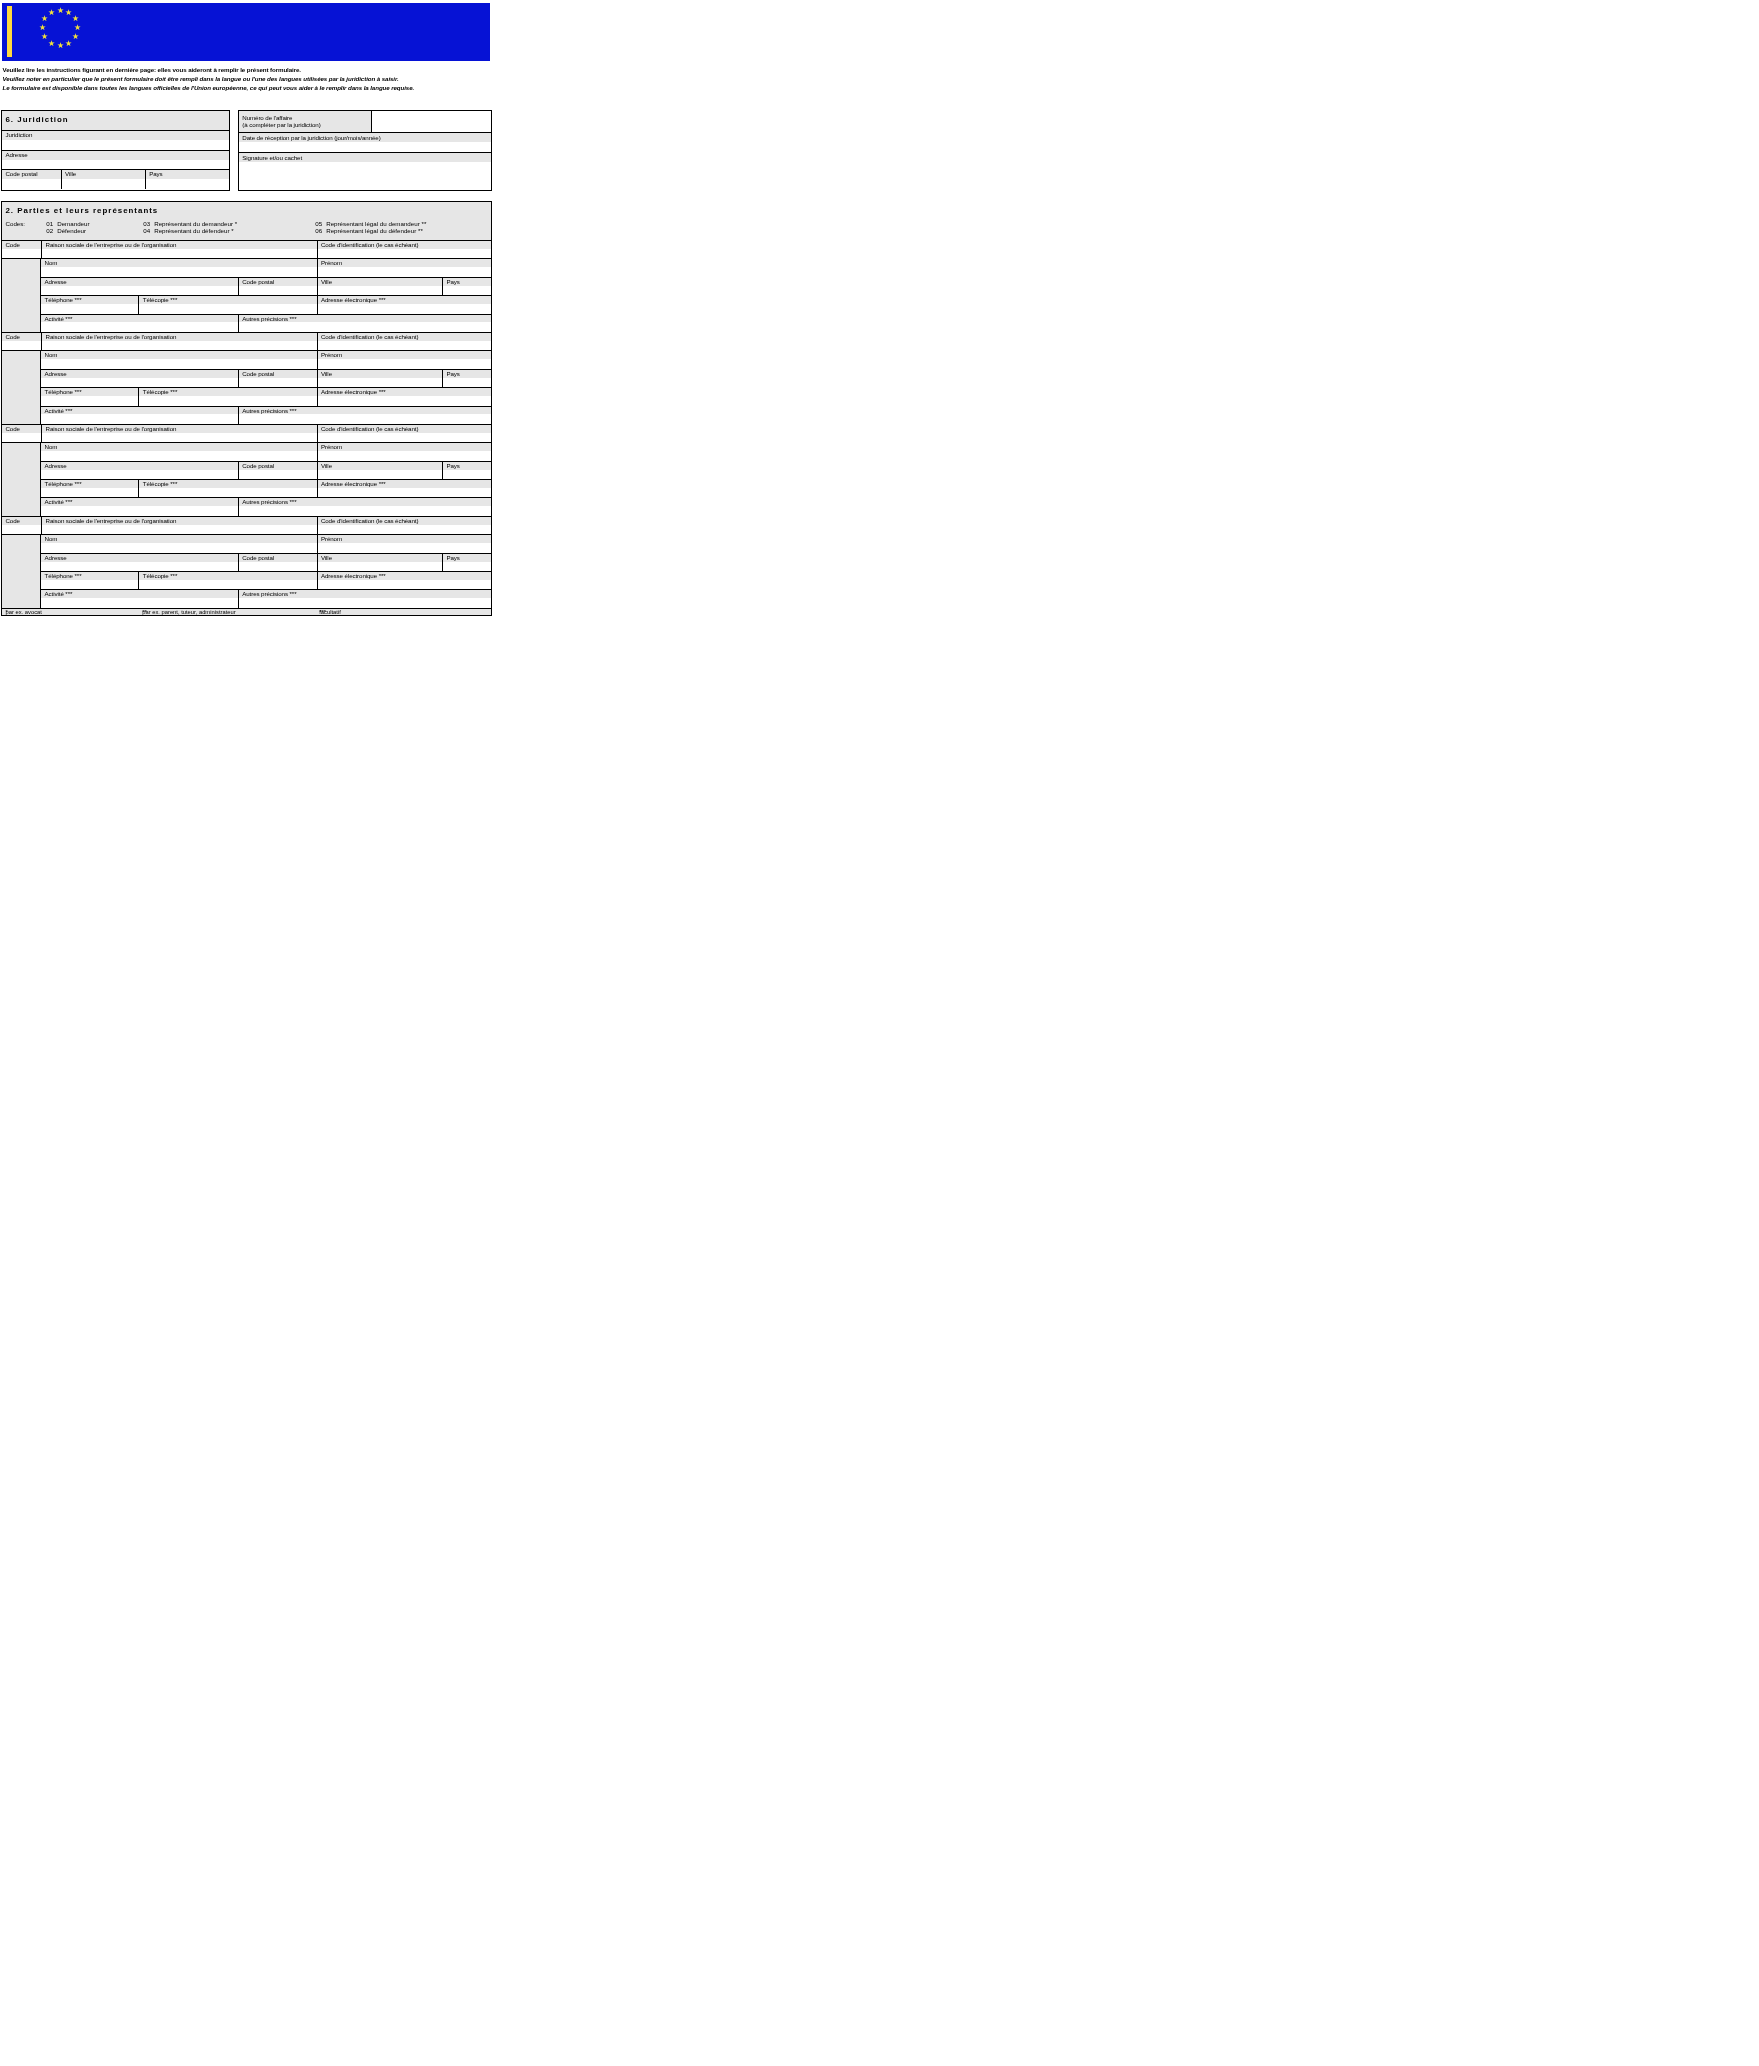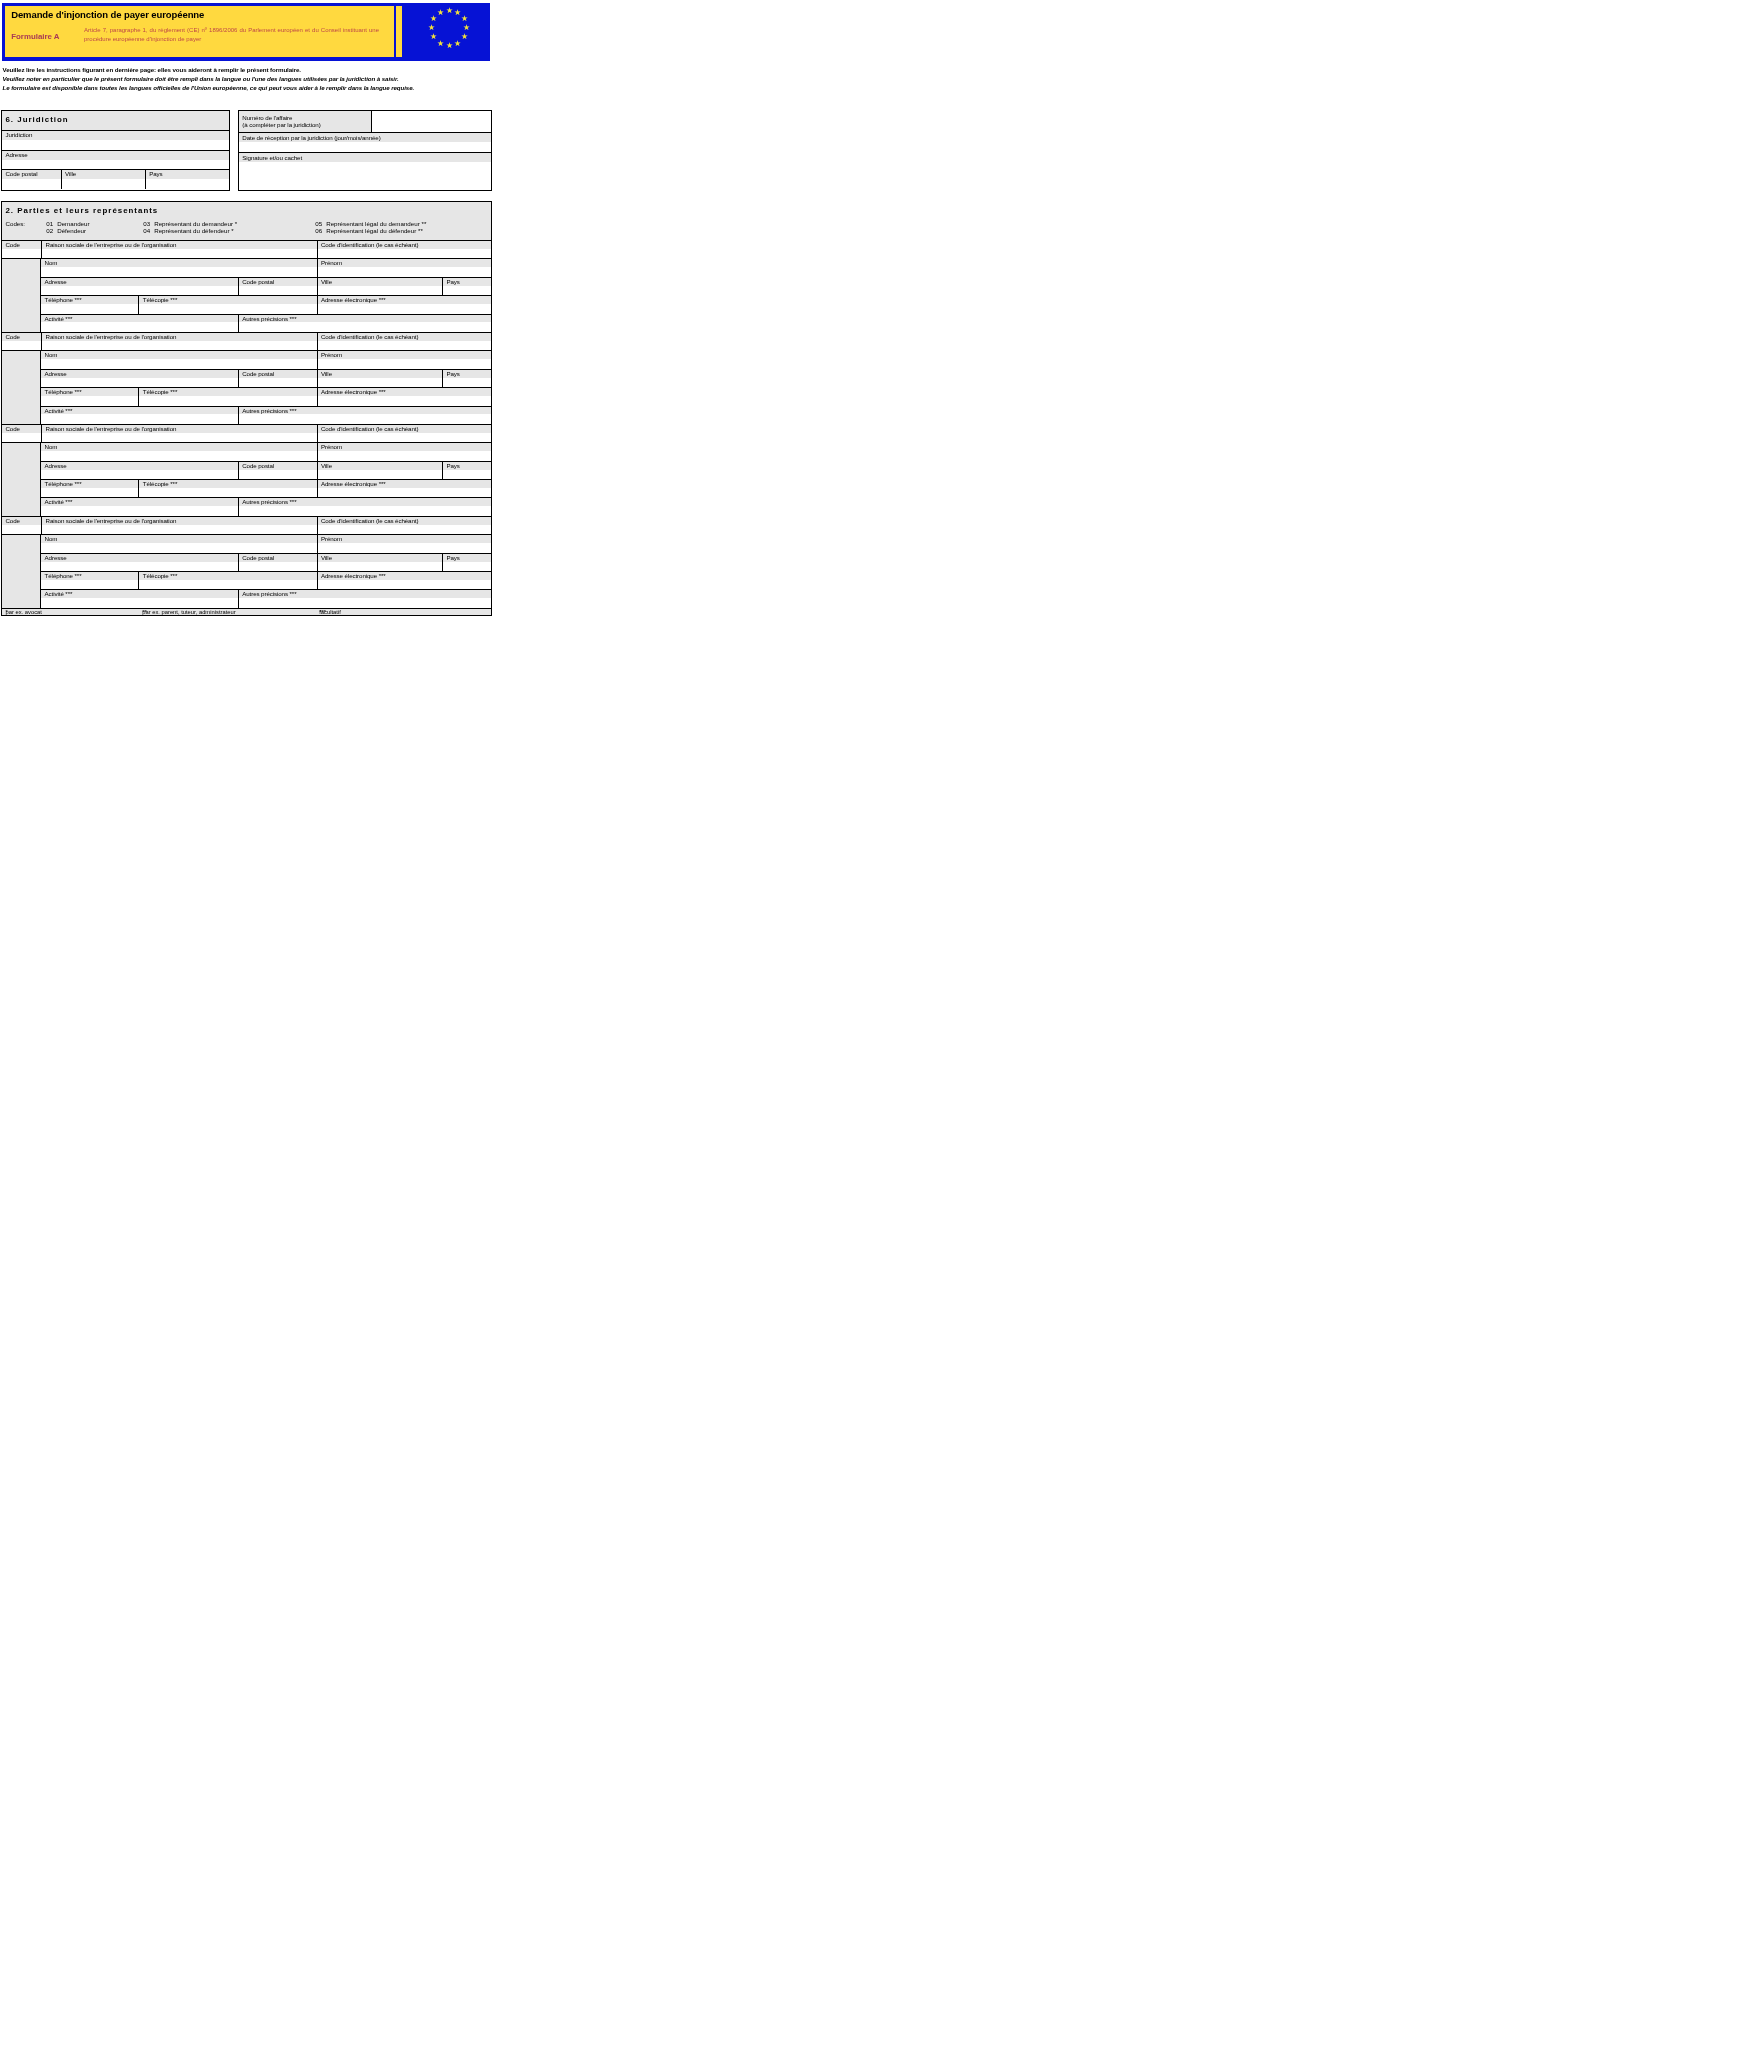--- a/index.html
+++ b/index.html
@@ -58,25 +58,20 @@
   .pleft { width:8%; background:#e6e6e6; border-right:0.8px solid #000; }
   .pfoot { height:7.4px; background:#e6e6e6; position:relative; font-size:5.8px; line-height:7.4px; }
   .pfoot span { position:absolute; white-space:nowrap; }
 </style>
 </head>
 <body>
 
 <div class="page">
 
   <div class="header-frame">
-    <div class="header-yellow">
-      <div class="h-title">Demande d'injonction de payer européenne</div>
-      <div class="h-form">Formulaire A</div>
-      <div class="h-article">Article 7, paragraphe 1, du règlement (CE) nº 1896/2006 du Parlement européen et du Conseil instituant une procédure européenne d'injonction de payer</div>
-    </div>
     <div class="header-stripe"></div>
     <div class="header-flag">
         <span class="eu-star" style="left: 43px; top: 0.8px;">★</span>
         <span class="eu-star" style="left: 51px; top: 3.2px;">★</span>
         <span class="eu-star" style="left: 58px; top: 9.7px;">★</span>
         <span class="eu-star" style="left: 60px; top: 18.6px;">★</span>
         <span class="eu-star" style="left: 58px; top: 27.5px;">★</span>
         <span class="eu-star" style="left: 51px; top: 34px;">★</span>
         <span class="eu-star" style="left: 43px; top: 36px;">★</span>
         <span class="eu-star" style="left: 34px; top: 34px;">★</span>

